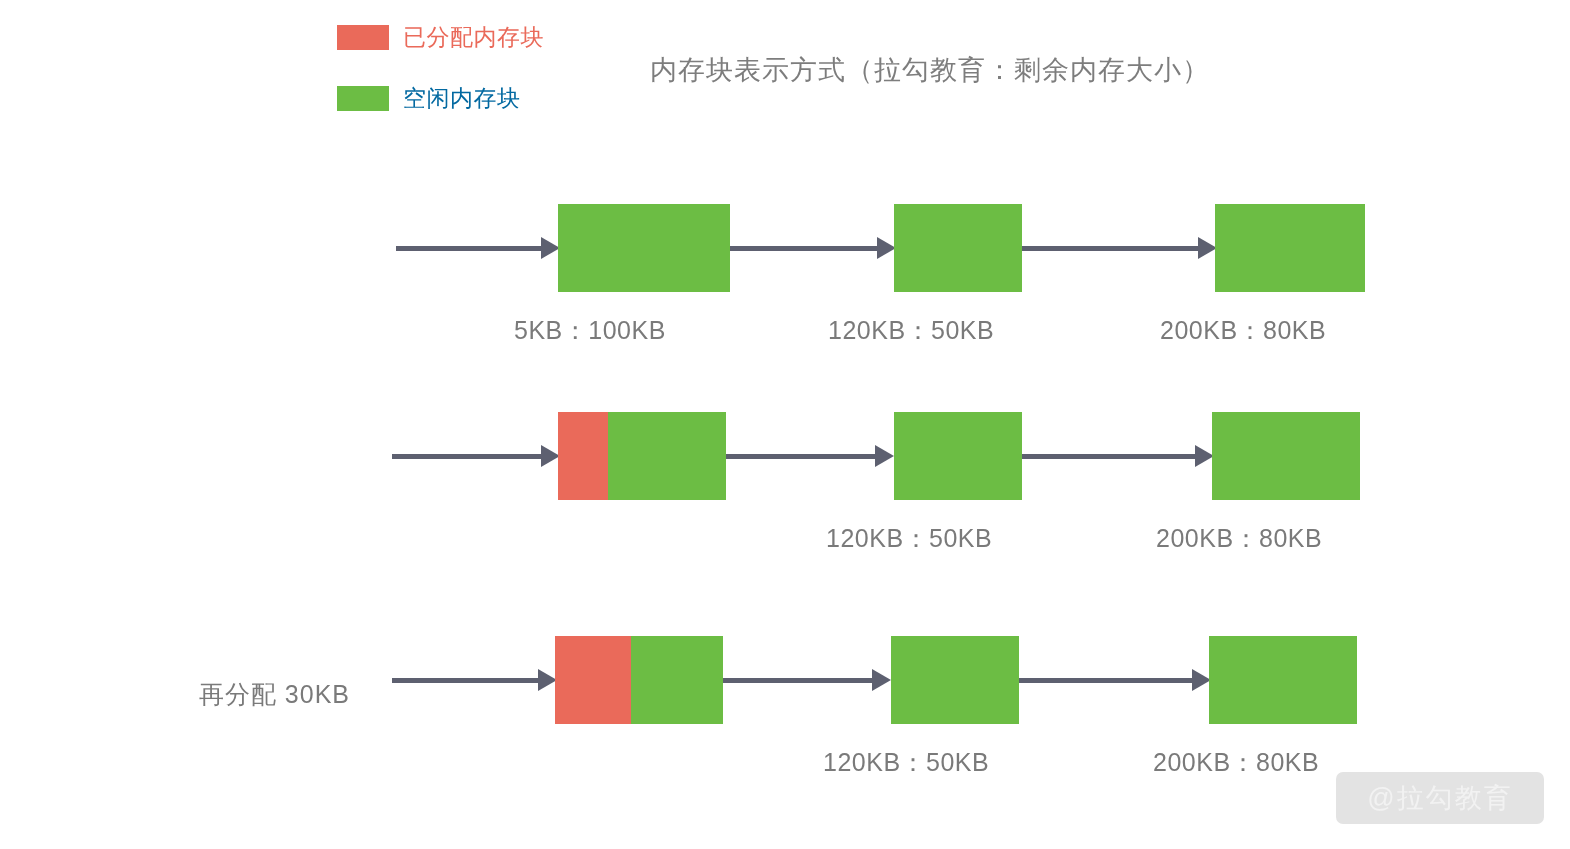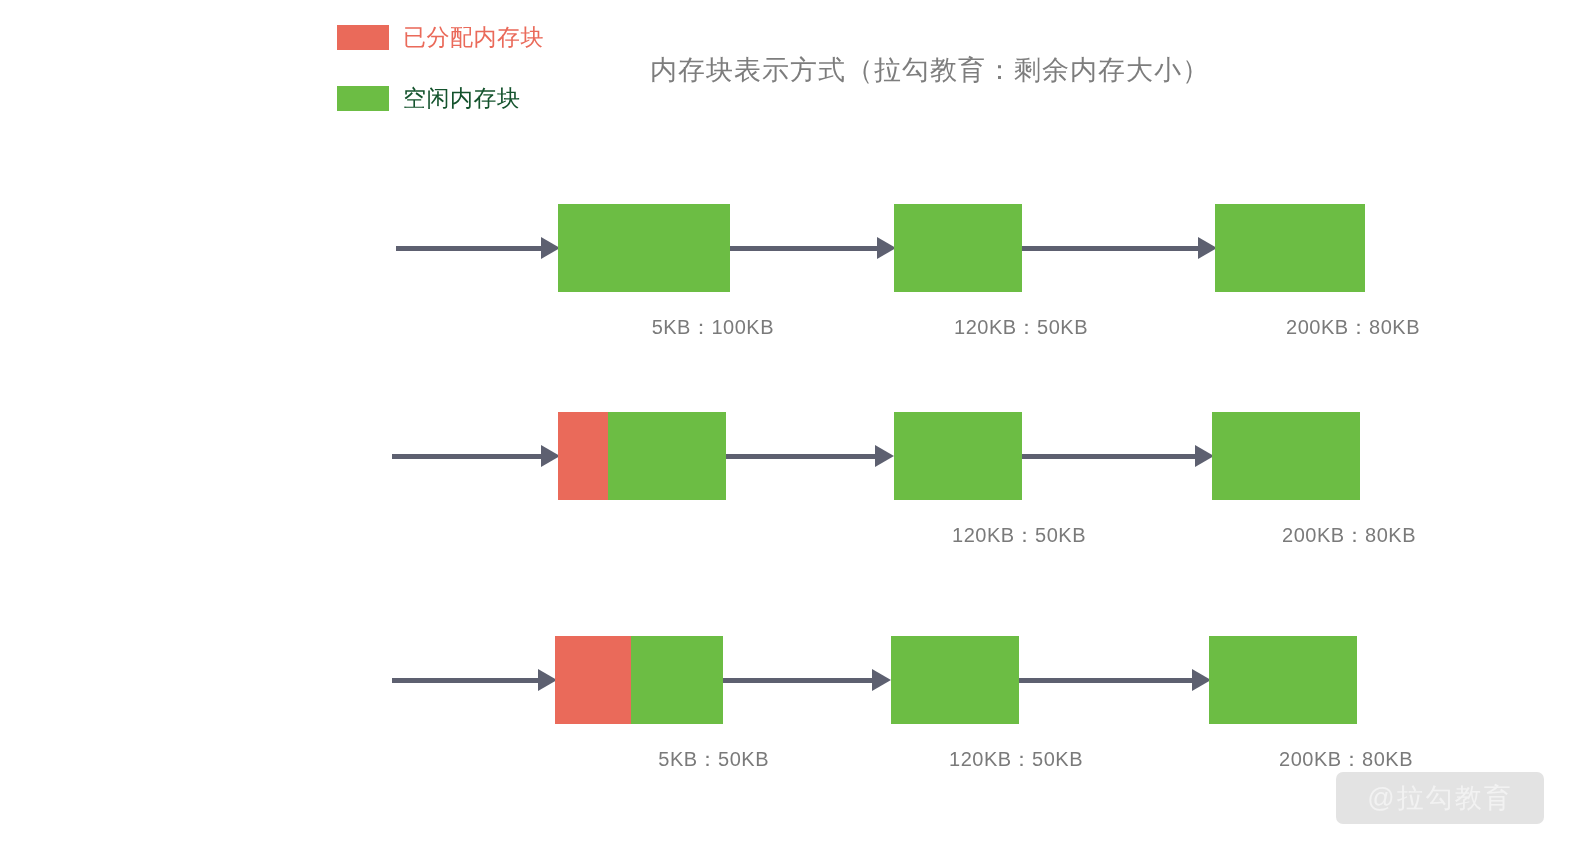--- a/index.html
+++ b/index.html
@@ -96,25 +96,25 @@
   .block {
     position: absolute;
     display: flex;
     overflow: hidden;
   }
   .seg-used { background: #ea6a5a; height: 100%; }
   .seg-free { background: #6cbd44; height: 100%; }
 
   .block-caption {
     position: absolute;
-    font-size: 20px;
+    font-size: 25px;
     color: #7a7a7a;
     white-space: nowrap;
     letter-spacing: 0.5px;
-    text-align: right;
+    text-align: left;
   }
 
   
   .watermark {
     position: absolute;
     left: 1336px;
     top: 772px;
     width: 208px;
     height: 52px;
     background: #e3e3e3;
@@ -130,21 +130,21 @@
 </head>
 <body>
 
 <div class="legend">
   <div class="legend-row">
     <span class="legend-swatch" style="background:#ea6a5a"></span>
     <span class="legend-label" style="color:#ea6a5a">已分配内存块</span>
   </div>
   <div class="legend-row">
     <span class="legend-swatch" style="background:#6cbd44"></span>
-    <span class="legend-label" style="color:#14532d">空闲内存块</span>
+    <span class="legend-label" style="color:#0369a1">空闲内存块</span>
   </div>
 </div>
 
 <div class="title">内存块表示方式（拉勾教育：剩余内存大小）</div>
 
 <div class="row" style="top:200px">
   <div class="row-label" style="left:150px; width:200px;"></div>
 
   <div class="arrow" style="left:396px; top:38px; width:164px;">
     <span class="arrow-line"></span>
@@ -204,31 +204,31 @@
     <span class="arrow-head"></span>
   </div>
 
   <div class="block" style="left:1212px; top:4px; width:148px; height:88px;">
     <span class="seg-free" style="width:100%"></span>
   </div>
   <div class="block-caption" style="left:1156px; top:114px; width:260px;">200KB：80KB</div>
 </div>
 
 <div class="row" style="top:632px">
+  <div class="row-label" style="left:135px; width:215px;">再分配 30KB</div>
 
   <div class="arrow" style="left:392px; top:38px; width:165px;">
     <span class="arrow-line"></span>
     <span class="arrow-head"></span>
   </div>
 
   <div class="block" style="left:555px; top:4px; width:168px; height:88px;">
     <span class="seg-used" style="width:45%"></span>
     <span class="seg-free" style="width:55%"></span>
   </div>
-  <div class="block-caption" style="left:509px; top:114px; width:260px;">5KB：50KB</div>
 
   <div class="arrow" style="left:723px; top:38px; width:168px;">
     <span class="arrow-line"></span>
     <span class="arrow-head"></span>
   </div>
 
   <div class="block" style="left:891px; top:4px; width:128px; height:88px;">
     <span class="seg-free" style="width:100%"></span>
   </div>
   <div class="block-caption" style="left:823px; top:114px; width:260px;">120KB：50KB</div>

